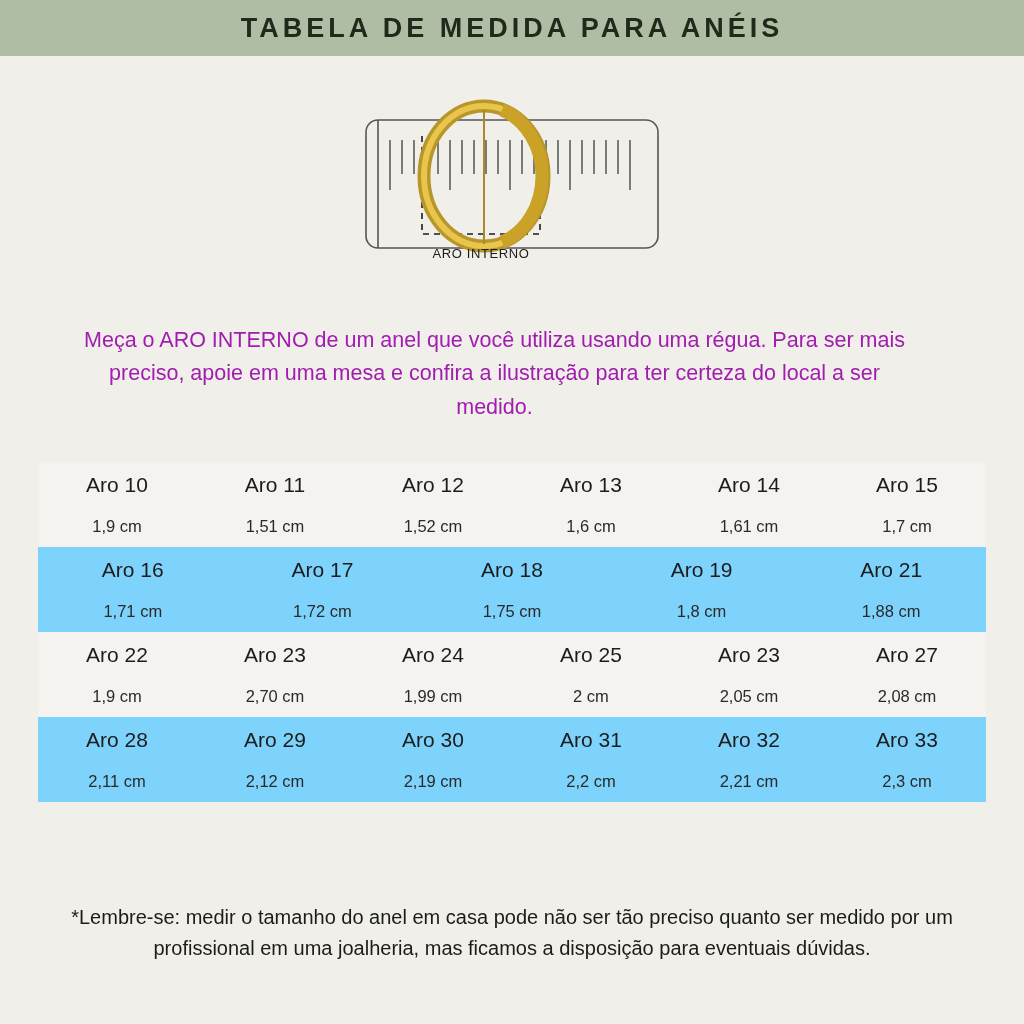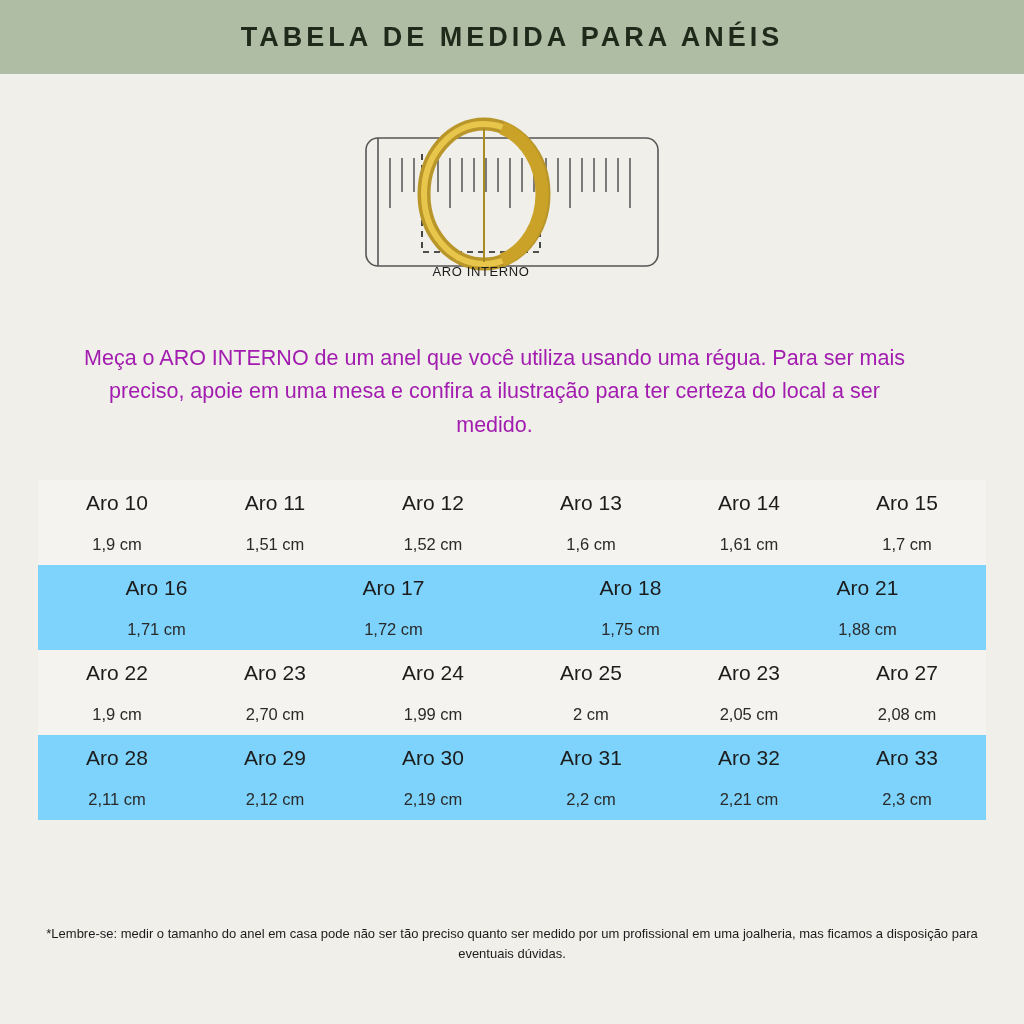--- a/index.html
+++ b/index.html
@@ -17,21 +17,21 @@
   .page {
     position: relative;
     width: 1024px;
     height: 1024px;
     background: #f0efea;
     display: flex;
     flex-direction: column;
   }
   
   .header {
-    height: 74px;
+    height: 56px;
     background: #aebda4;
     display: flex;
     align-items: center;
     justify-content: center;
     flex: 0 0 auto;
   }
   .header-title {
     font-size: 27px;
     letter-spacing: 4px;
     font-weight: 700;
@@ -86,21 +86,21 @@
   }
   .size-value {
     font-size: 16.5px;
     color: #2a2a2a;
   }
   
   .footnote {
     margin-top: auto;
     padding: 0 38px 60px 38px;
     text-align: center;
-    font-size: 13px;
+    font-size: 20px;
     line-height: 1.55;
     color: #1c1c1c;
   }
 </style>
 </head>
 <body>
 
 <div class="page">
 
   <div class="header">
@@ -190,20 +190,24 @@
       </div>
       <div class="size-cell">
         <div class="size-name">Aro 17</div>
         <div class="size-value">1,72 cm</div>
       </div>
       <div class="size-cell">
         <div class="size-name">Aro 18</div>
         <div class="size-value">1,75 cm</div>
       </div>
       <div class="size-cell">
+        <div class="size-name">Aro 19</div>
+        <div class="size-value">1,8 cm</div>
+      </div>
+      <div class="size-cell">
         <div class="size-name">Aro 21</div>
         <div class="size-value">1,88 cm</div>
       </div>
     </div>
 
     <div class="size-row light">
       <div class="size-cell">
         <div class="size-name">Aro 22</div>
         <div class="size-value">1,9 cm</div>
       </div>

